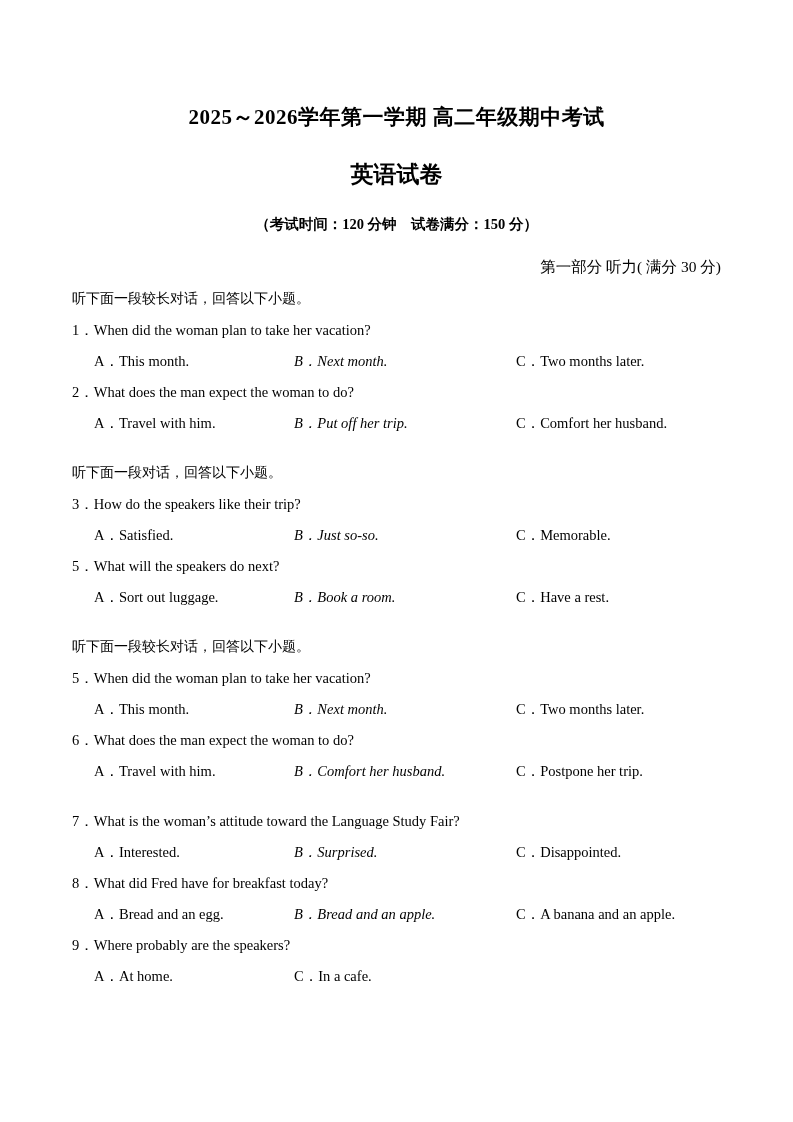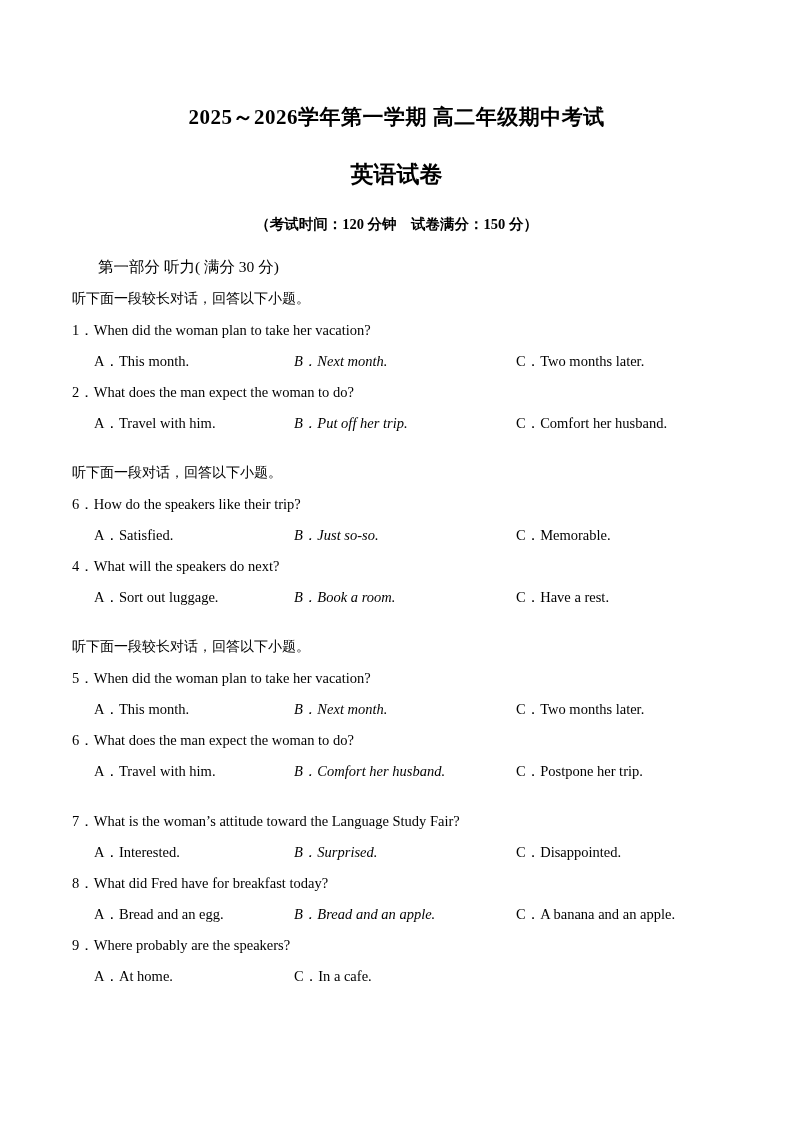--- a/index.html
+++ b/index.html
@@ -42,20 +42,21 @@
     text-align: center;
     font-weight: bold;
     font-size: 14.5px;
     line-height: 1.4;
   }
   .section-title {
     margin: 0 0 12px 0;
     padding-left: 26px;
     font-size: 15.5px;
     line-height: 21px;
+    text-align: right;
   }
   .instruction {
     margin: 0 0 11px 0;
     font-size: 14px;
     line-height: 20px;
   }
   .question {
     margin: 0 0 11px 0;
     font-size: 14.5px;
     line-height: 20px;
@@ -93,27 +94,27 @@
         </div>
         <p class="question">2．What does the man expect the woman to do?</p>
         <div class="options">
           <span class="opt opt-a">A．Travel with him.</span>
           <span class="opt opt-b">B．Put off her trip.</span>
           <span class="opt opt-c">C．Comfort her husband.</span>
         </div>
       </div>
       <div class="group">
         <p class="instruction">听下面一段对话，回答以下小题。</p>
-        <p class="question">6．How do the speakers like their trip?</p>
+        <p class="question">3．How do the speakers like their trip?</p>
         <div class="options">
           <span class="opt opt-a">A．Satisfied.</span>
           <span class="opt opt-b">B．Just so-so.</span>
           <span class="opt opt-c">C．Memorable.</span>
         </div>
-        <p class="question">4．What will the speakers do next?</p>
+        <p class="question">5．What will the speakers do next?</p>
         <div class="options">
           <span class="opt opt-a">A．Sort out luggage.</span>
           <span class="opt opt-b">B．Book a room.</span>
           <span class="opt opt-c">C．Have a rest.</span>
         </div>
       </div>
       <div class="group">
         <p class="instruction">听下面一段较长对话，回答以下小题。</p>
         <p class="question">5．When did the woman plan to take her vacation?</p>
         <div class="options">

